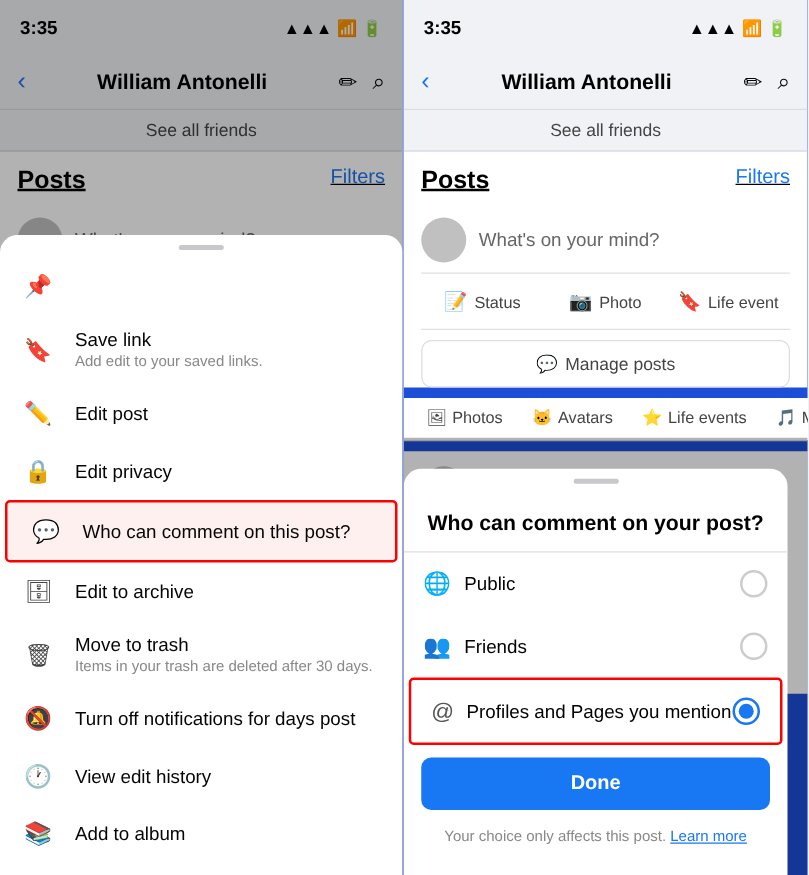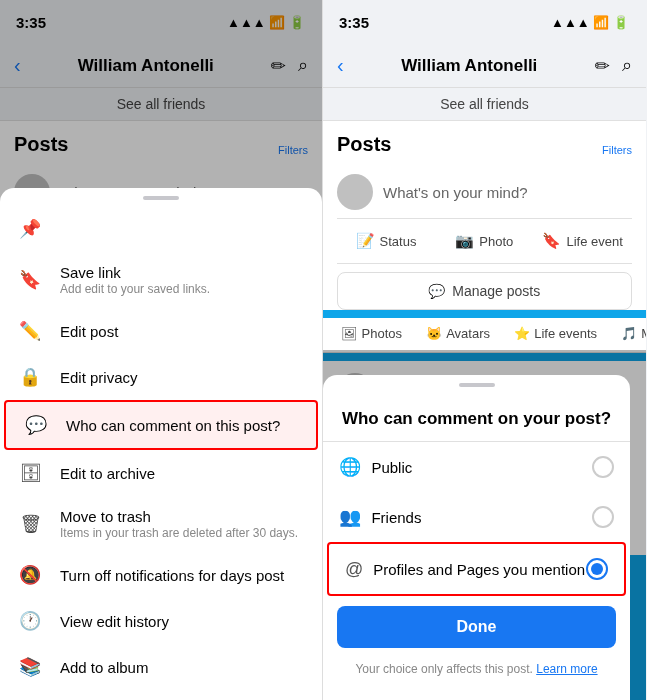--- a/index.html
+++ b/index.html
@@ -8,21 +8,21 @@
       height: 700px;
       font-family: -apple-system, BlinkMacSystemFont, 'Helvetica Neue', Arial, sans-serif;
       background: #f0f2f5;
       display: flex;
       overflow: hidden;
     }
 
     .panel {
       width: 323px;
       height: 700px;
-      background: #0ea5e9;
+      background: #1d4ed8;
       position: relative;
       overflow: hidden;
     }
     .panel-left { border-right: 1px solid #ddd; }
 
     
     .status-bar {
       height: 44px;
       background: #f0f2f5;
       display: flex;
@@ -59,25 +59,26 @@
     }
 
     
     .posts-section {
       background: white;
       padding: 12px 14px 0;
     }
     .posts-header {
       display: flex;
       justify-content: space-between;
-      align-items: flex-end;
+      align-items: flex-start;
       margin-bottom: 10px;
+      text-decoration: underline;
     }
     .posts-title { font-size: 20px; font-weight: 700; }
-    .filters-link { font-size: 11px; color: #1877f2; font-weight: 500; }
+    .filters-link { font-size: 16px; color: #1877f2; font-weight: 500; }
 
     
     .whats-on-mind {
       display: flex;
       align-items: center;
       gap: 10px;
       padding: 8px 0;
       border-bottom: 1px solid #e0e0e0;
     }
     .avatar-small {

